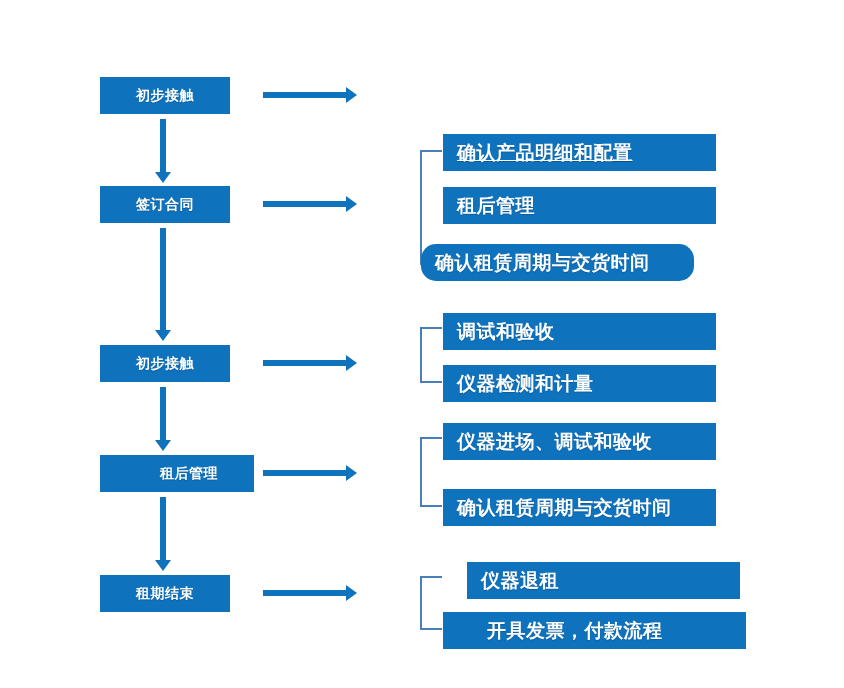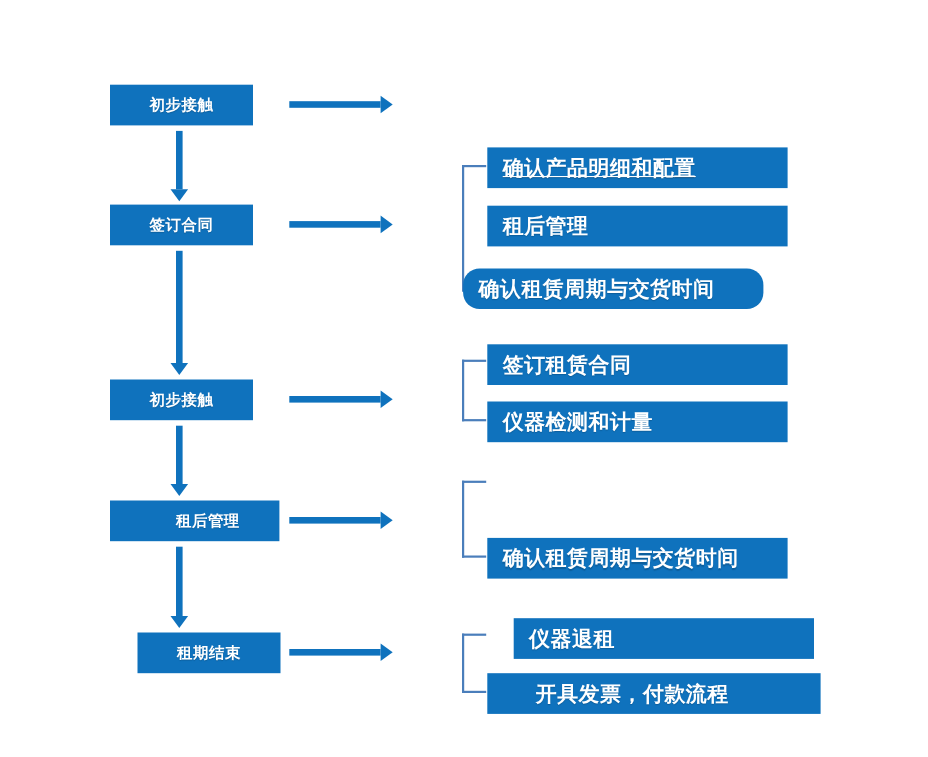--- a/index.html
+++ b/index.html
@@ -110,21 +110,21 @@
   </div>
 
   <div class="box stage-box" style="left:100px; top:345px; width:130px; height:37px;">
     <span>初步接触</span>
   </div>
 
   <div class="box stage-box" style="left:100px; top:455px; width:130px; height:37px;padding-left:24px;">
     <span>租后管理</span>
   </div>
 
-  <div class="box stage-box" style="left:100px; top:575px; width:130px; height:37px;margin-left:25px;">
+  <div class="box stage-box" style="left:100px; top:575px; width:130px; height:37px;">
     <span>租期结束</span>
   </div>
 
   <div class="v-arrow" style="left:155px; top:119px; height:64px;">
     <div class="shaft" style="height:53px;"></div>
     <div class="head" style="top:53px;"></div>
   </div>
 
   <div class="v-arrow" style="left:155px; top:228px; height:113px;">
     <div class="shaft" style="height:102px;"></div>
@@ -181,27 +181,30 @@
 
   <div class="box detail-box" style="left:443px; top:187px; width:259px; height:37px;">
     <span>租后管理</span>
   </div>
 
   <div class="box detail-box" style="left:421px; top:244px; width:259px; height:37px;border-radius:15px;">
     <span>确认租赁周期与交货时间</span>
   </div>
 
   <div class="box detail-box" style="left:443px; top:313px; width:259px; height:37px;">
-    <span>签订租赁合同</span>
+    <span>调试和验收</span>
   </div>
 
   <div class="box detail-box" style="left:443px; top:365px; width:259px; height:37px;">
     <span>仪器检测和计量</span>
   </div>
 
+  <div class="box detail-box" style="left:443px; top:423px; width:259px; height:37px;">
+    <span>仪器进场、调试和验收</span>
+  </div>
 
   <div class="box detail-box" style="left:443px; top:489px; width:259px; height:37px;">
     <span>确认租赁周期与交货时间</span>
   </div>
 
   <div class="box detail-box" style="left:443px; top:562px; width:259px; height:37px;margin-left:24px;">
     <span>仪器退租</span>
   </div>
 
   <div class="box detail-box" style="left:443px; top:612px; width:259px; height:37px;padding-left:44px;">

